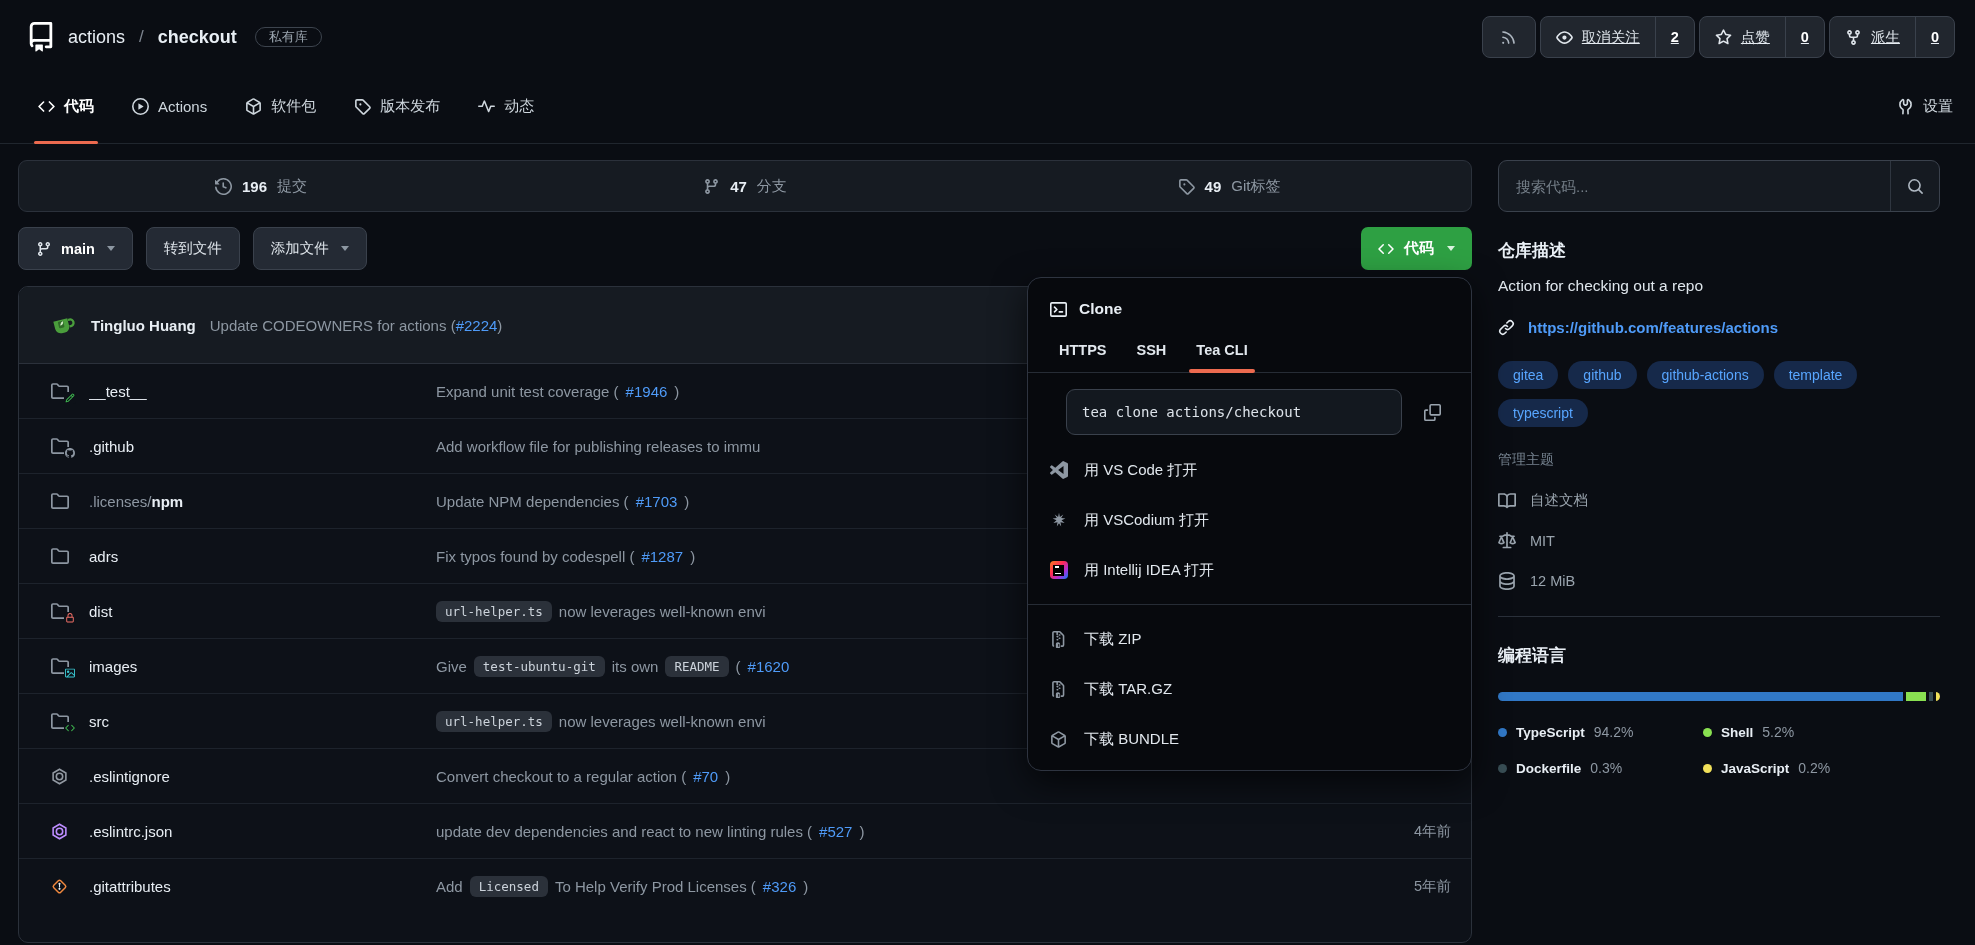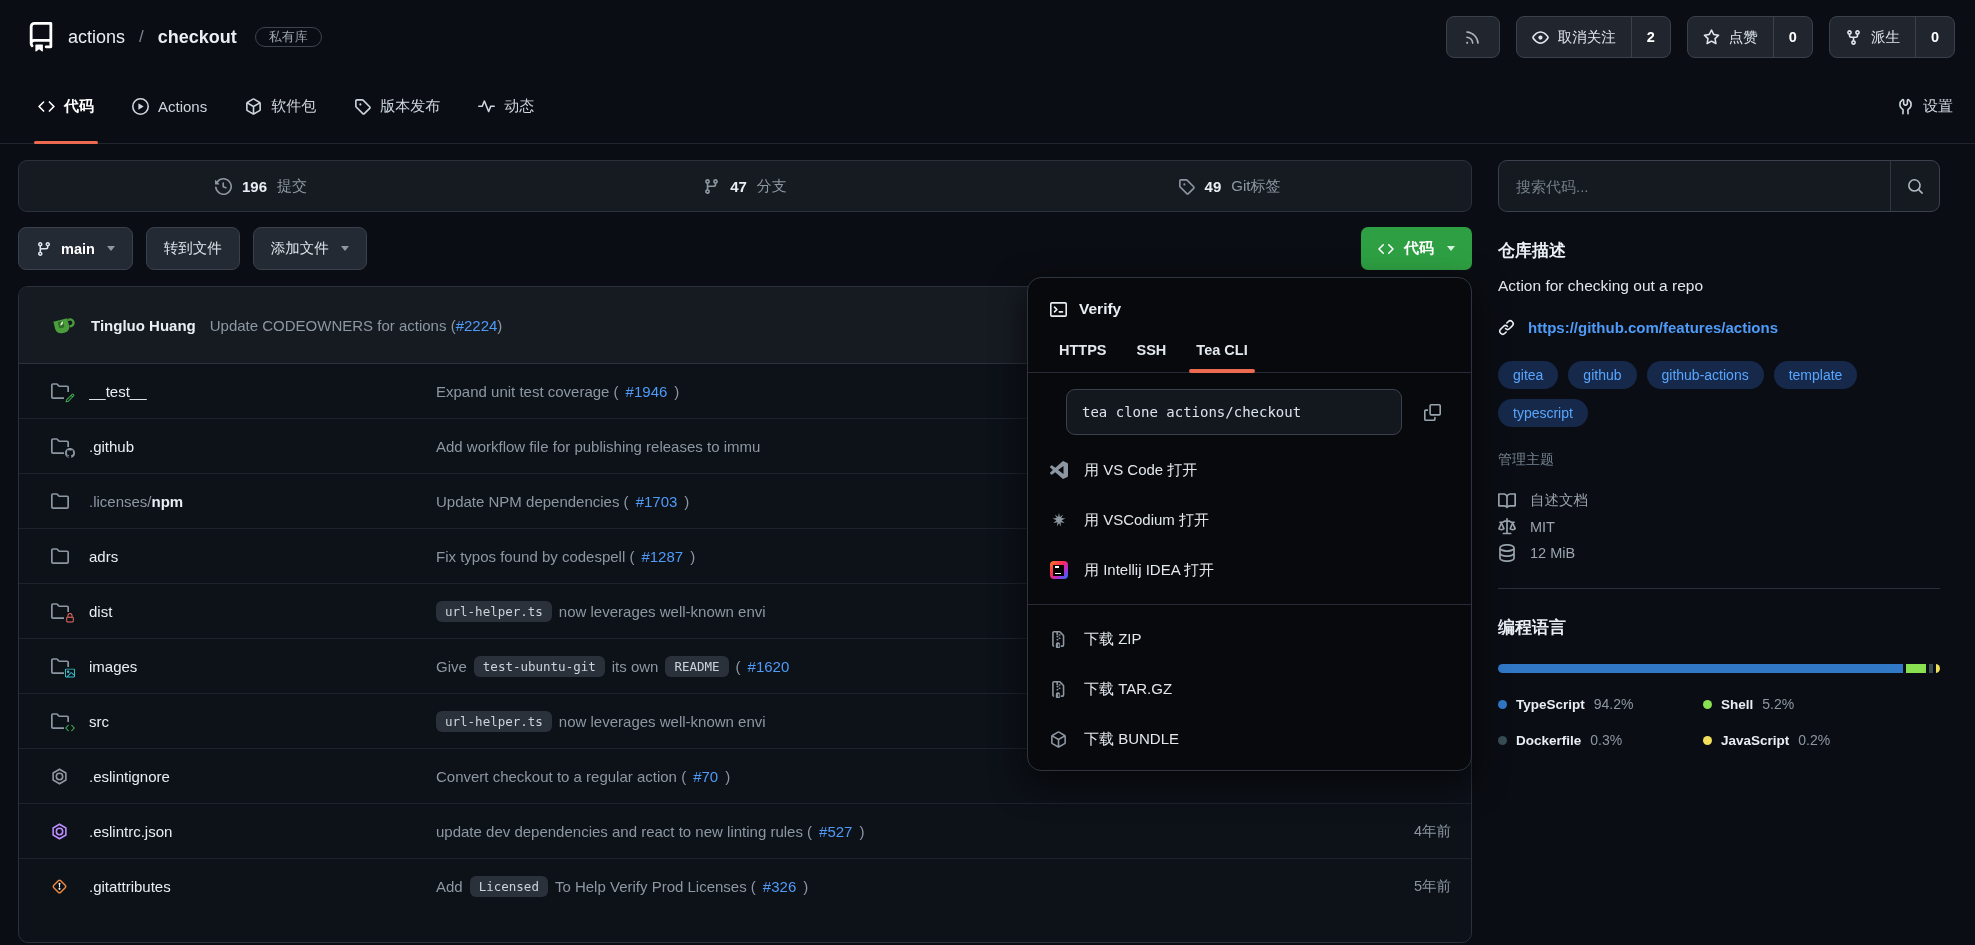--- a/index.html
+++ b/index.html
@@ -20,21 +20,21 @@
   #app{position:relative;width:1975px;height:945px;overflow:hidden;background:var(--bg);}
 
   
   .topbar{height:70px;display:flex;align-items:center;justify-content:space-between;padding:4px 20px 0 26px;}
   .repo-title-wrap{display:flex;align-items:center;gap:12px;font-size:18px;}
   .repo-icon{display:flex;color:#fff;}
   .owner,.rname{color:var(--txt);text-decoration:none;cursor:pointer;}
   .rname{font-weight:700}
   .slash{color:#7d8590;margin:0 2px;font-size:17px;}
   .vis-badge{border:1px solid #3d444e;color:#9aa4ae;border-radius:999px;padding:0 13px;font-size:13px;margin-left:6px;text-align:center;}
-  .repo-actions{display:flex;gap:16px;align-items:center;}
+  .repo-actions{display:flex;gap:4px;align-items:center;text-decoration:underline;}
   .icon-btn{width:54px;height:42px;display:flex;align-items:center;justify-content:center;background:#21262e;border:1px solid var(--btn-border);border-radius:8px;color:#adb6c0;cursor:pointer;}
   .grp{display:flex;align-items:stretch;background:#21262e;border:1px solid var(--btn-border);border-radius:8px;height:42px;overflow:hidden;color:#e2e8ee;font-size:14.5px;cursor:pointer;}
   .gmain{display:flex;align-items:center;gap:9px;padding:0 15px;color:#dfe5eb;}
   .gmain svg{color:#adb6c0}
   .gcount{padding:0 15px;border-left:1px solid var(--btn-border);font-weight:700;display:flex;align-items:center;color:#fff;}
 
   
   .repo-nav{display:flex;justify-content:space-between;align-items:stretch;height:74px;padding:0 22px 0 24px;border-bottom:1px solid #20262e;}
   .nav-tabs{display:flex;gap:10px;}
   .nav-tab{display:flex;align-items:center;gap:9px;padding:0 14px;position:relative;color:#ced6dd;font-size:15px;cursor:pointer;}
@@ -90,21 +90,21 @@
   .search-box input::placeholder{color:#737d87}
   .search-btn{width:49px;border:none;border-left:1px solid #2f3640;background:transparent;color:#adb6c0;display:flex;align-items:center;justify-content:center;cursor:pointer;}
   .sidebar h3{font-size:17px;margin:27px 0 0;color:#e9eff5;}
   .desc{margin:15px 0 0;font-size:15.5px;color:#dfe6ec;}
   .site-link{display:flex;gap:13px;align-items:center;margin-top:24px;font-size:15px;}
   .site-link a{color:var(--blue);font-weight:600;text-decoration:none;cursor:pointer;}
   .lnk-icon{color:#e8eef4;display:flex;}
   .topics{display:flex;flex-wrap:wrap;gap:10px;margin-top:25px;}
   .topic{background:#16294a;color:#58a6ff;padding:6px 15px;border-radius:999px;font-size:14px;cursor:pointer;}
   .manage{display:inline-block;margin-top:24px;color:#768390;font-size:14px;text-decoration:none;cursor:pointer;}
-  .meta{margin-top:22px;display:flex;flex-direction:column;gap:8px;text-align:center;}
+  .meta{margin-top:22px;display:flex;flex-direction:column;gap:22px;text-align:center;}
   .meta-item{display:flex;gap:14px;align-items:center;color:#9aa4ae;font-size:14.5px;cursor:pointer;}
   .meta-item svg{color:var(--muted)}
   .sidebar hr{border:none;border-top:1px solid #2a303a;margin:26px 0 0;}
   .langbar{display:flex;gap:3px;height:9px;border-radius:5px;overflow:hidden;margin-top:25px;}
   .langseg{height:100%;}
   .legend{margin-top:23px;display:grid;grid-template-columns:205px 1fr;row-gap:20px;font-size:14px;}
   .lg{display:flex;align-items:center;gap:9px;cursor:pointer;}
   .lg .dot{width:9px;height:9px;border-radius:50%;flex:none;}
   .lg b{color:var(--txt);font-weight:700;font-size:13.5px;}
   .lg span{color:var(--muted);}
@@ -583,21 +583,21 @@
     </aside>
   </div>
 
   <div class="clone-pop">
     <div class="cp-head">
       <span id="i-term">
           <svg width="17" height="17" viewBox="0 0 16 16" fill="currentColor" style="color:currentColor;display:block">
             <path d="M0 2.75C0 1.784.784 1 1.75 1h12.5c.966 0 1.75.784 1.75 1.75v10.5A1.75 1.75 0 0 1 14.25 15H1.75A1.75 1.75 0 0 1 0 13.25Zm1.75-.25a.25.25 0 0 0-.25.25v10.5c0 .138.112.25.25.25h12.5a.25.25 0 0 0 .25-.25V2.75a.25.25 0 0 0-.25-.25ZM7.25 8a.749.749 0 0 1-.22.53l-2.25 2.25a.749.749 0 0 1-1.275-.326.749.749 0 0 1 .215-.734L5.44 8 3.72 6.28a.749.749 0 0 1 .326-1.275.749.749 0 0 1 .734.215l2.25 2.25c.141.14.22.331.22.53Zm1.5 1.5h3a.75.75 0 0 1 0 1.5h-3a.75.75 0 0 1 0-1.5Z"></path>
           </svg>
         </span>
-      <b>Verify</b>
+      <b>Clone</b>
     </div>
     <div class="cp-tabs" id="clone-tabs">
         <div class="cp-tab">HTTPS</div>
         <div class="cp-tab">SSH</div>
         <div class="cp-tab active">Tea CLI</div>
       </div>
     <div class="cp-input-row">
       <input id="clone-cmd" class="cp-input" readonly="" value="tea clone actions/checkout" style="">
       <button class="copy-btn">
           <span id="i-copy">

